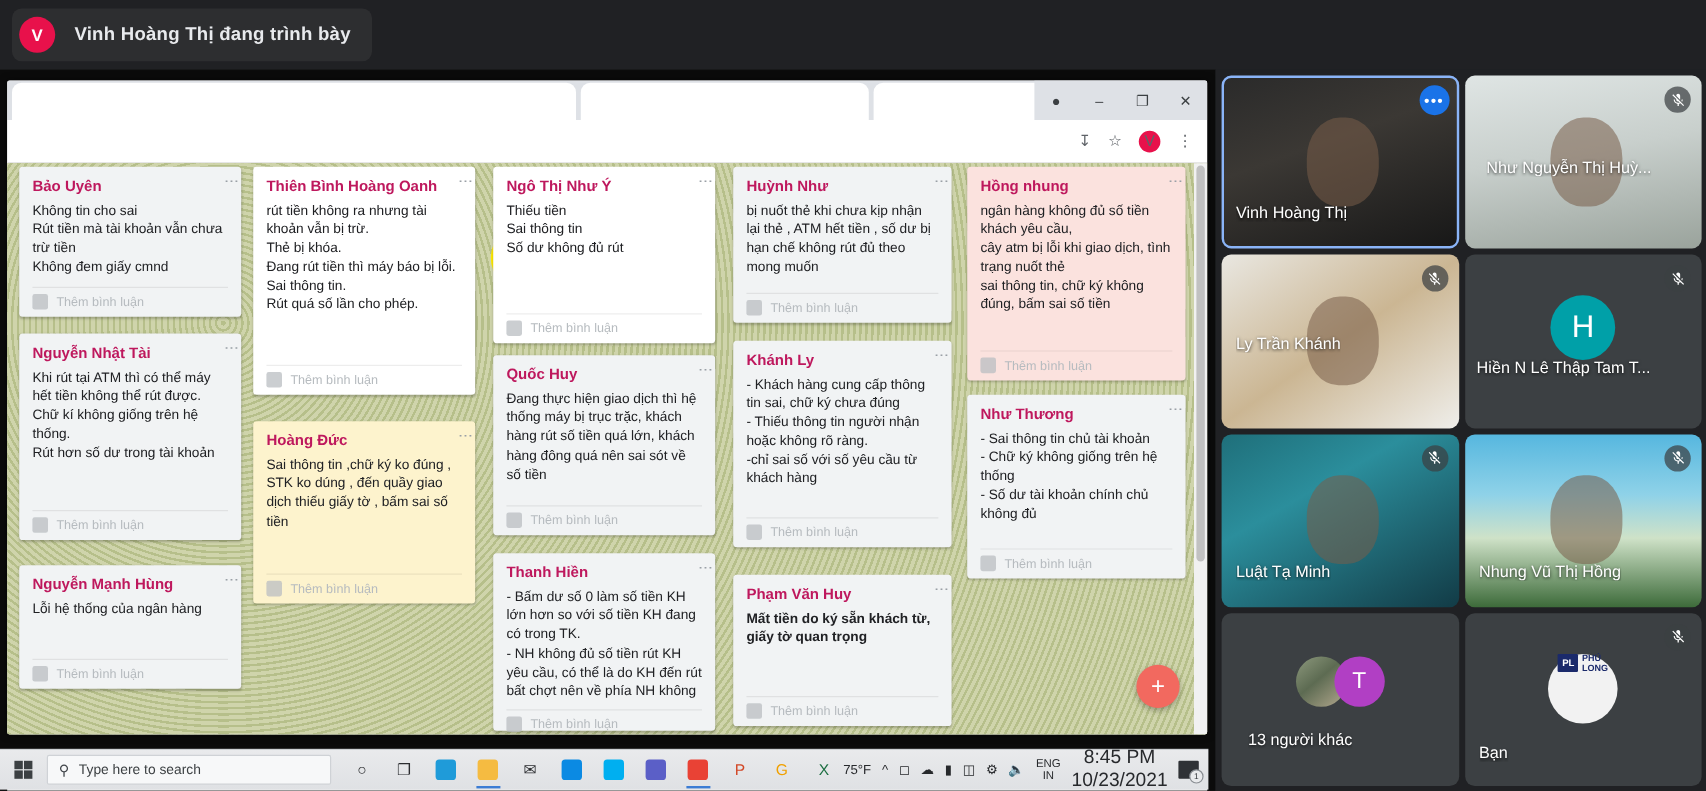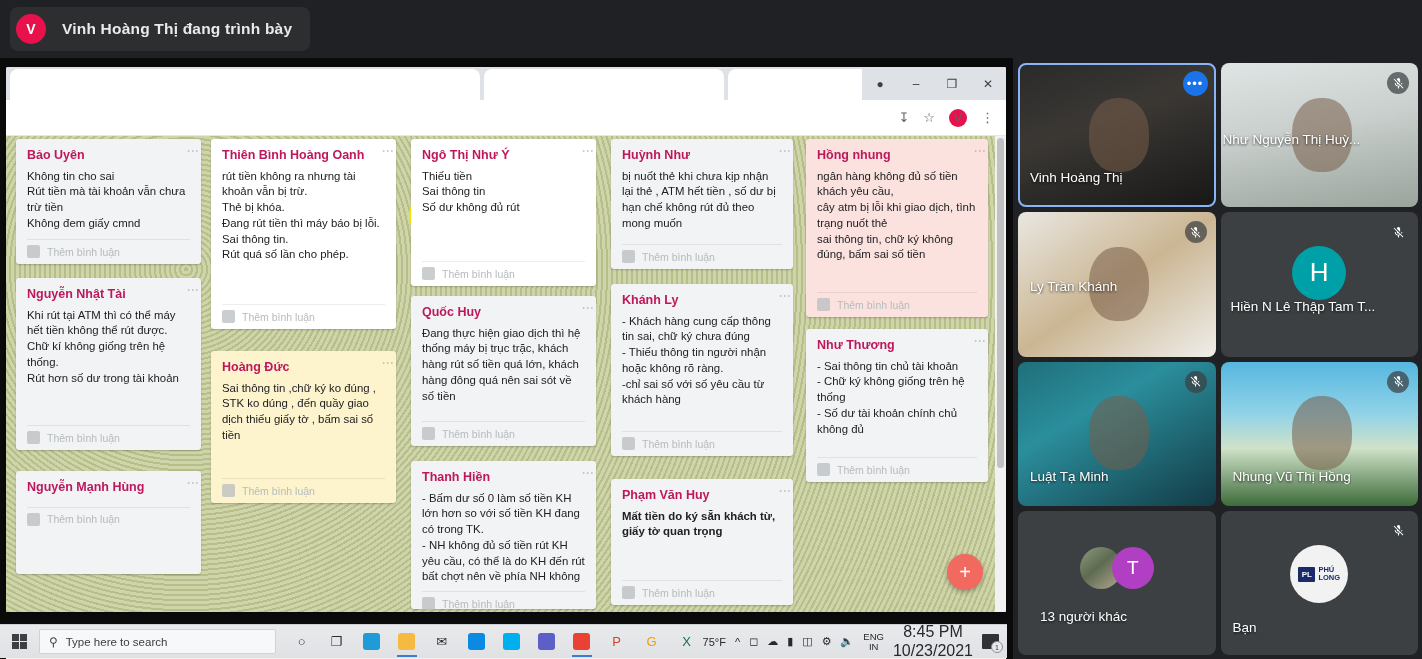--- a/index.html
+++ b/index.html
@@ -280,21 +280,21 @@
     width: 42px; height: 42px; border-radius: 50%;
     background: #b13fc4; color: #fff; font-size: 19px;
     display: flex; align-items: center; justify-content: center;
     margin-left: -10px;
   }
   .logo-circle {
     position: absolute; left: 50%; top: 44%;
     transform: translate(-50%,-50%);
     width: 58px; height: 58px; border-radius: 50%;
     background: #f2f2f2;
-    display: flex; align-items: center; justify-content: center;
+    display: flex; justify-content: center;
     gap: 3px;
   }
   .logo-circle .pl {
     width: 17px; height: 15px; background: #1b2a6b; color: #fff;
     font-size: 8px; font-weight: bold;
     display: flex; align-items: center; justify-content: center;
     border-radius: 1px;
   }
   .logo-circle .pltxt {
     font-size: 7.5px; font-weight: bold; color: #1b2a6b;
@@ -377,20 +377,21 @@
 Chữ kí không giống trên hệ thống.
 Rút hơn số dư trong tài khoản</div>
           <div class="note-footer">
             <span class="cmt-ic"></span>
             <span class="cmt-txt">Thêm bình luận</span>
           </div>
         </div>
         <div class="note" style="left: 10px; top: 335px; width: 185px; height: 103px; background: rgb(241, 243, 244);">
           <div class="note-kebab">⋮</div>
           <div class="note-head">Nguyễn Mạnh Hùng</div>
+          <div class="note-body">Lỗi hệ thống của ngân hàng</div>
           <div class="note-footer">
             <span class="cmt-ic"></span>
             <span class="cmt-txt">Thêm bình luận</span>
           </div>
         </div>
         <div class="note" style="left: 205px; top: 3px; width: 185px; height: 190px; background: rgb(255, 255, 255);">
           <div class="note-kebab">⋮</div>
           <div class="note-head">Thiên Bình Hoàng Oanh</div>
           <div class="note-body">rút tiền không ra nhưng tài khoản vẫn bị trừ.
 Thẻ bị khóa.
@@ -572,21 +573,21 @@
       <div class="opts-btn">•••</div>
       <div class="tile-name" style="bottom: 22px;">Vinh Hoàng Thị</div>
     </div>
     <div class="tile bg-room2">
       <div class="face" style="left: 36%; top: 24%; width: 60px; height: 74px;"></div>
       <div class="mic-off">
         <svg width="13" height="13" viewBox="0 0 24 24" fill="#fff">
           <path d="M19 11h-1.7c0 .74-.16 1.43-.43 2.05l1.23 1.23c.56-.98.9-2.09.9-3.28zM14.98 11.17c0-.06.02-.11.02-.17V5c0-1.66-1.34-3-3-3S9 3.34 9 5v.18l5.98 5.99zM4.27 3L3 4.27l6.01 6.01V11c0 1.66 1.33 3 2.99 3 .22 0 .44-.03.65-.08l1.66 1.66c-.71.33-1.5.52-2.31.52-2.76 0-5.3-2.1-5.3-5.1H5c0 3.41 2.72 6.23 6 6.72V21h2v-3.28c.91-.13 1.77-.45 2.54-.9L19.73 21 21 19.73 4.27 3z"></path>
         </svg>
       </div>
-      <div class="tile-name" style="top: 48%; left: 2px;">Như Nguyễn Thị Huỳ...</div>
+      <div class="tile-name" style="top: 48%; left: 18px;">Như Nguyễn Thị Huỳ...</div>
     </div>
     <div class="tile bg-room3">
       <div class="face" style="left: 36%; top: 24%; width: 60px; height: 74px;"></div>
       <div class="mic-off">
         <svg width="13" height="13" viewBox="0 0 24 24" fill="#fff">
           <path d="M19 11h-1.7c0 .74-.16 1.43-.43 2.05l1.23 1.23c.56-.98.9-2.09.9-3.28zM14.98 11.17c0-.06.02-.11.02-.17V5c0-1.66-1.34-3-3-3S9 3.34 9 5v.18l5.98 5.99zM4.27 3L3 4.27l6.01 6.01V11c0 1.66 1.33 3 2.99 3 .22 0 .44-.03.65-.08l1.66 1.66c-.71.33-1.5.52-2.31.52-2.76 0-5.3-2.1-5.3-5.1H5c0 3.41 2.72 6.23 6 6.72V21h2v-3.28c.91-.13 1.77-.45 2.54-.9L19.73 21 21 19.73 4.27 3z"></path>
         </svg>
       </div>
       <div class="tile-name" style="top: 46%;">Ly Trần Khánh</div>
     </div>

